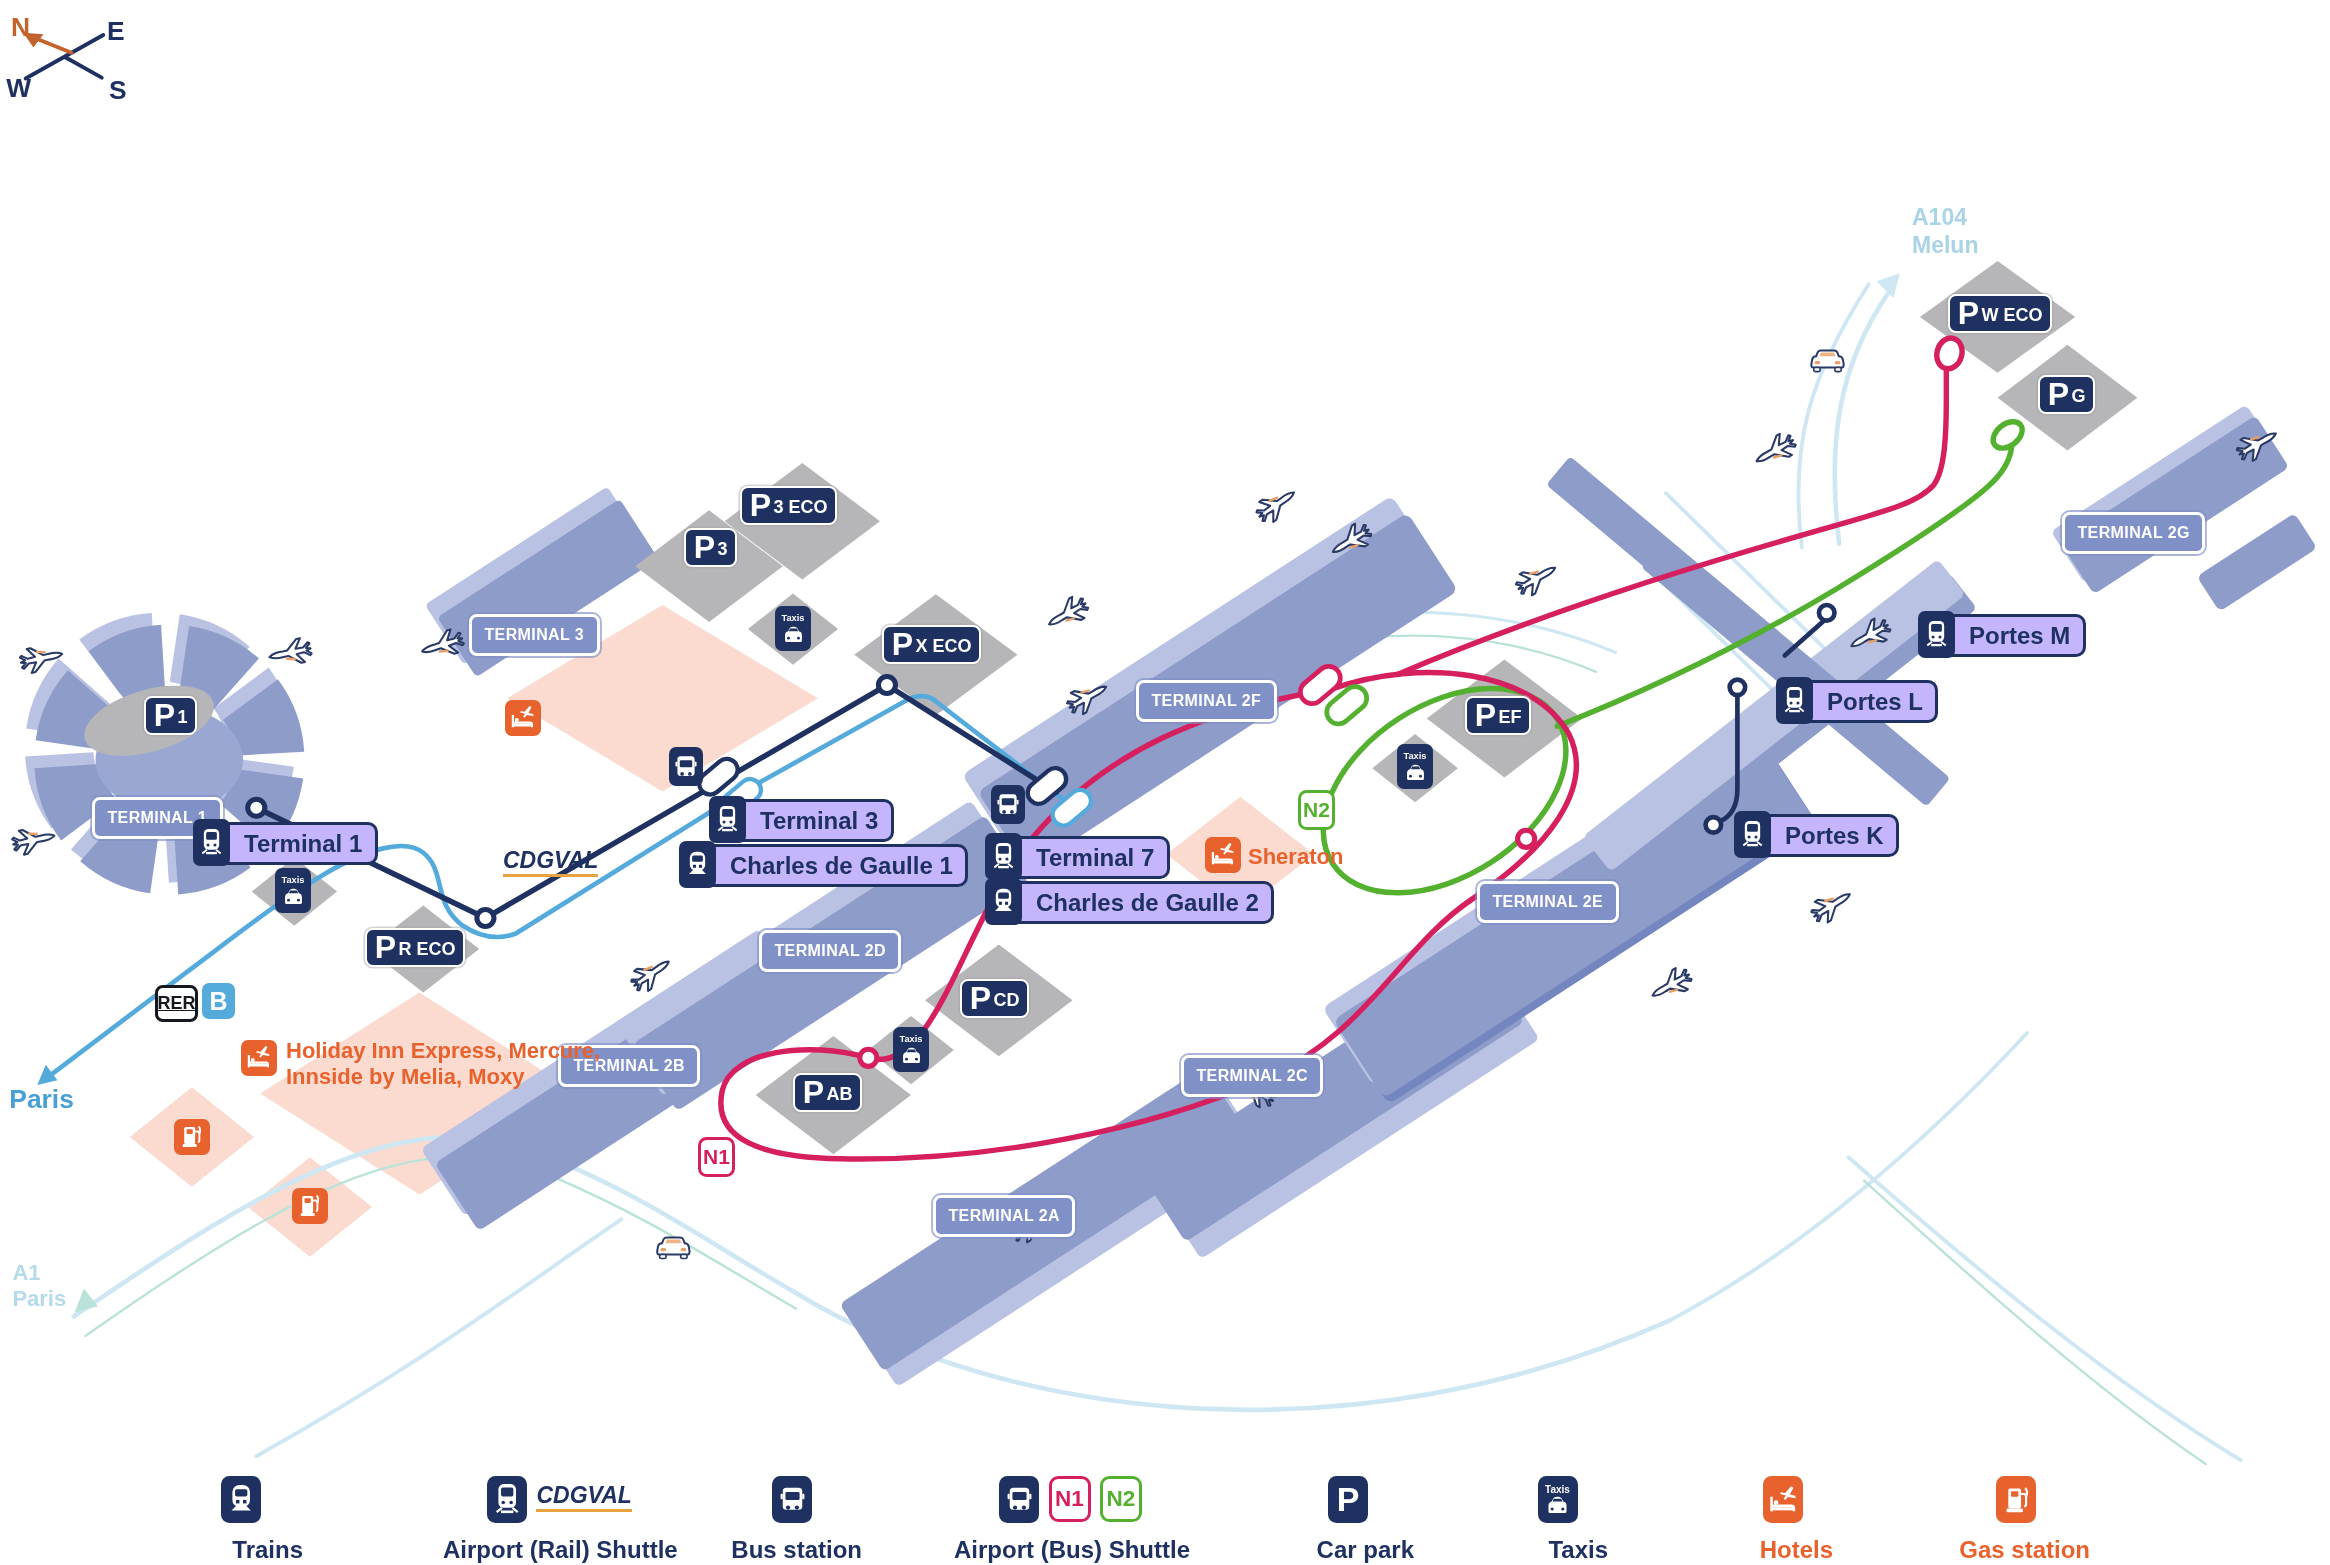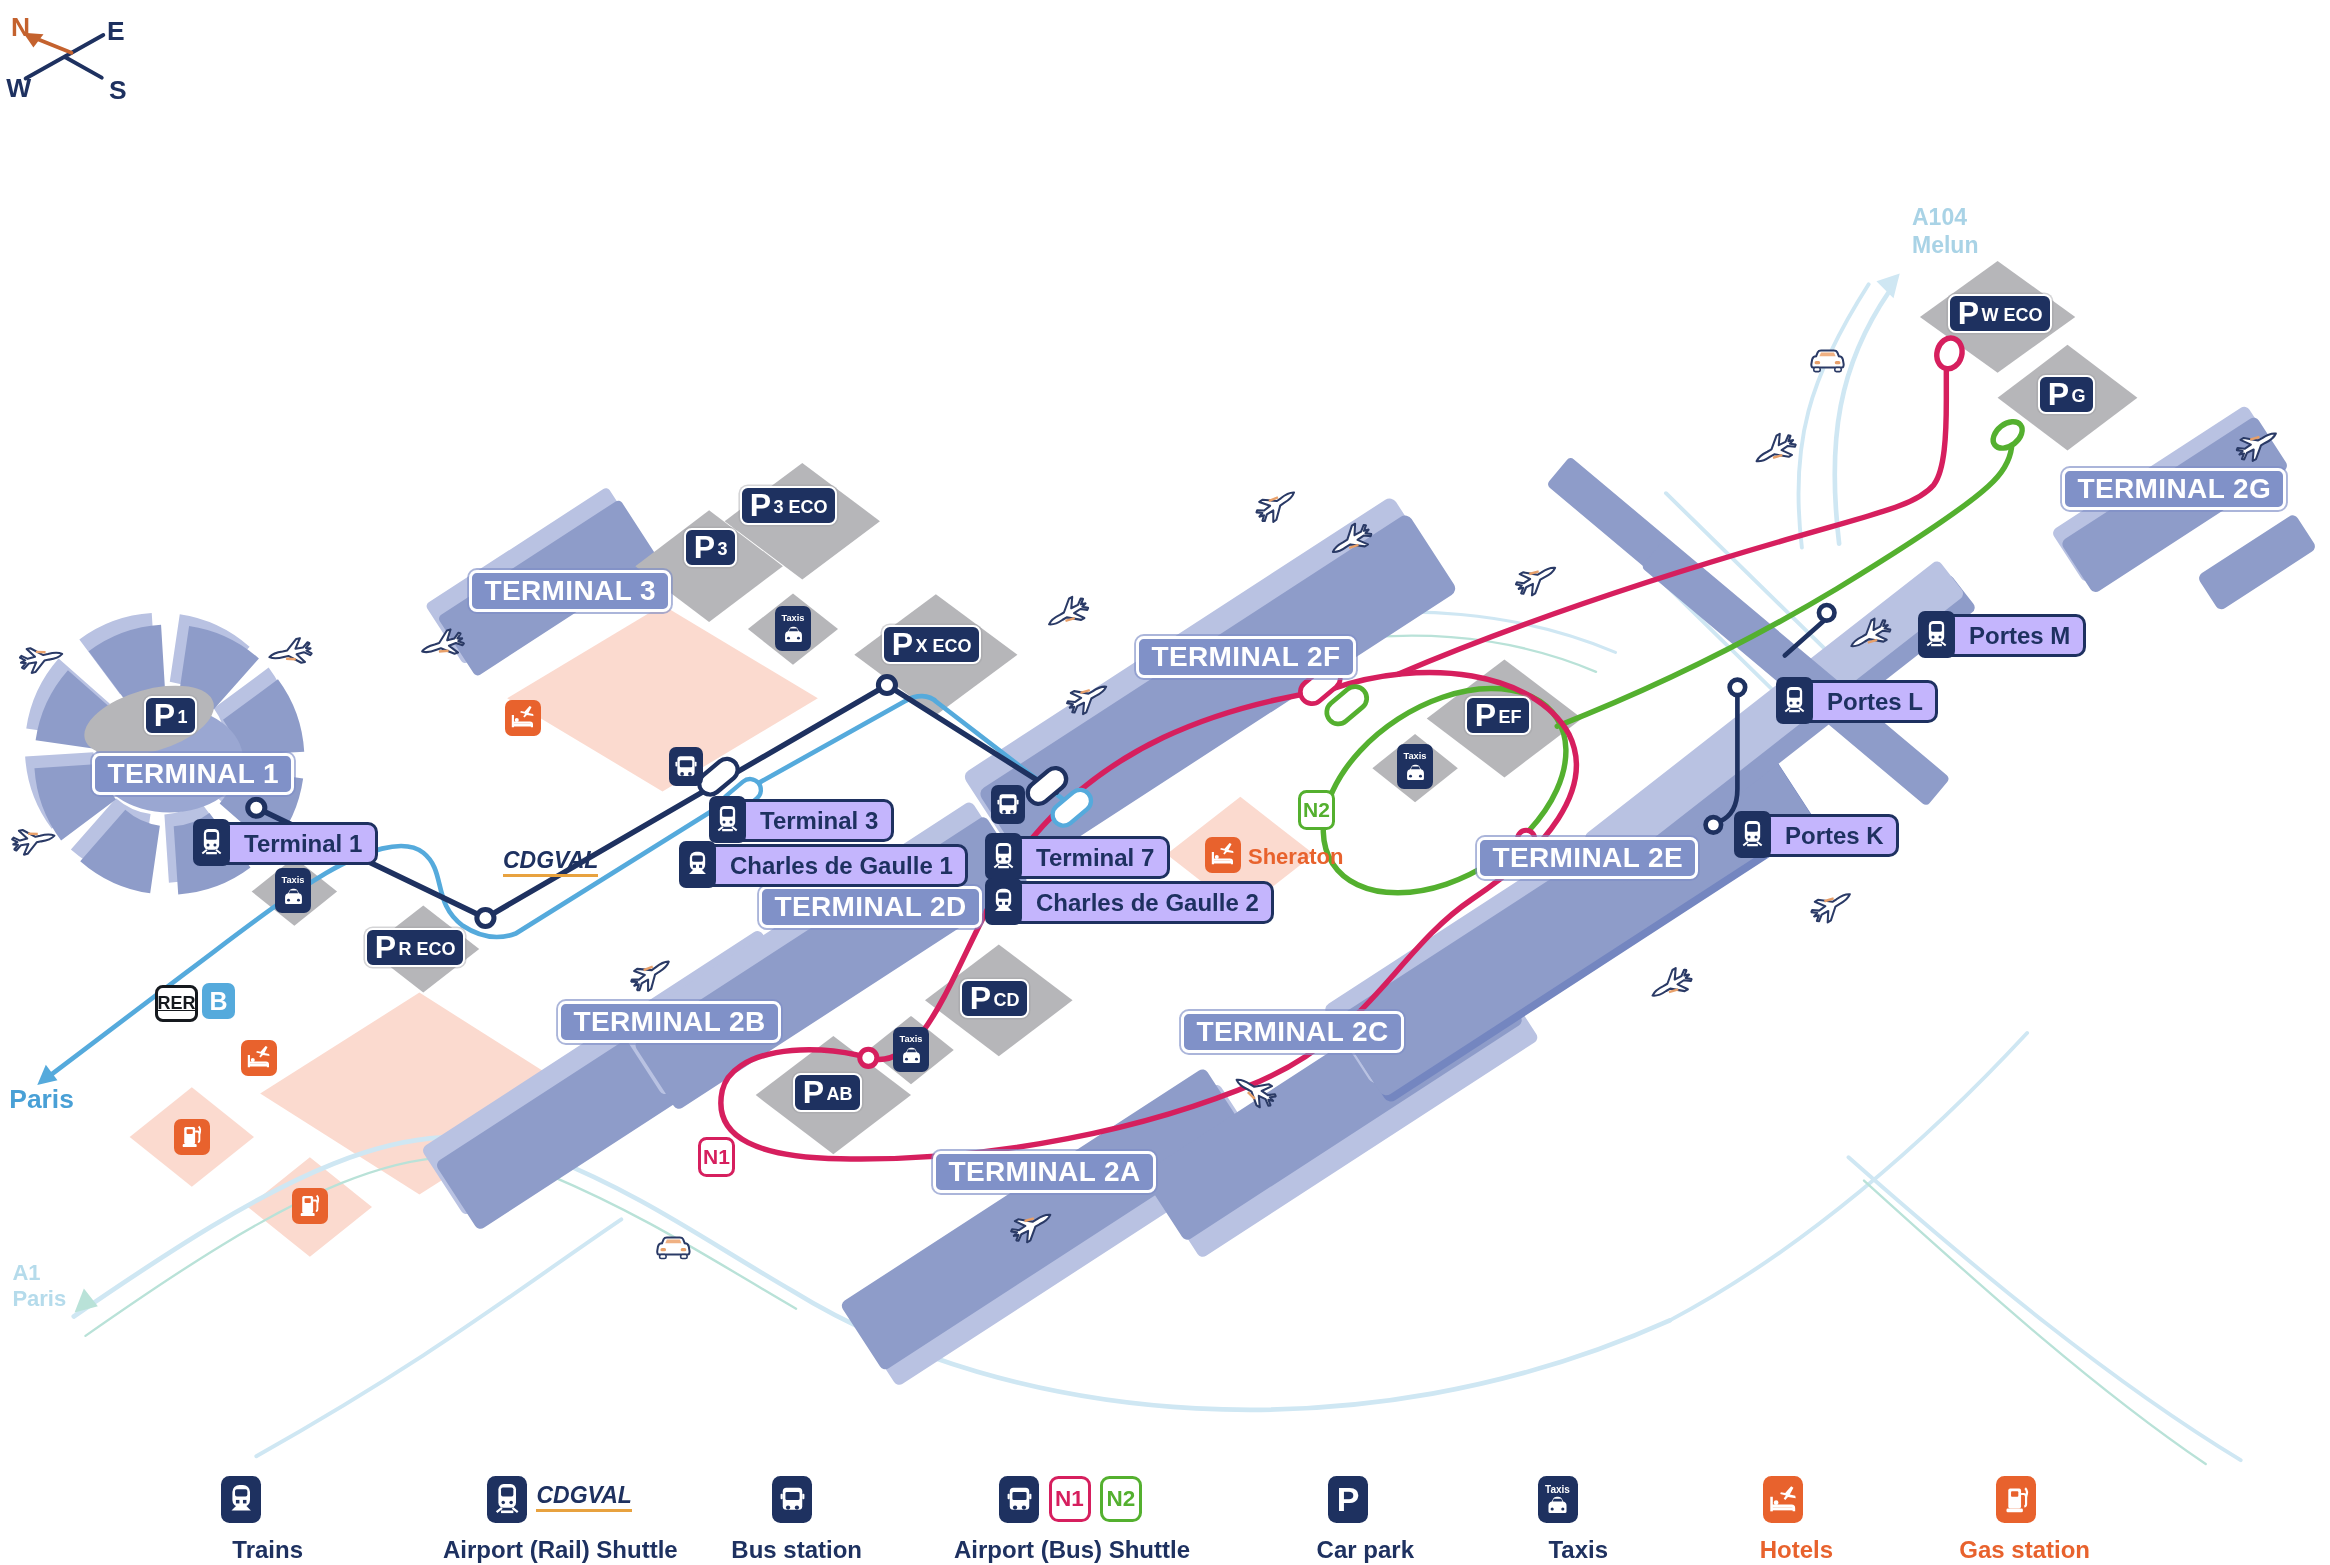--- a/index.html
+++ b/index.html
@@ -1,22 +1,22 @@
 <!DOCTYPE html>
 <html style="font-size:12.4px"><head>
 <meta charset="utf-8">
 <style>
   html,body{margin:0;padding:0;background:#fff;}
   .map{position:relative;width:2330px;height:1565px;background:#fff;overflow:hidden;
        font-family:"Liberation Sans",sans-serif;font-weight:700;}
   svg.base{position:absolute;left:0;top:0;}
   
   .tbadge{position:absolute;height:33px;background:#8091c8;border:3.1px solid #fff;border-radius:7.8px;
-          color:#fff;font-size:28px;letter-spacing:0.4px;display:flex;align-items:center;padding:1.6px 12.4px;
-          white-space:nowrap;box-shadow:0 0 0 1.9px rgba(126,142,198,.65);}
+          color:#fff;font-size:16px;letter-spacing:0.4px;display:flex;align-items:center;padding:1.6px 12.4px;
+          white-space:nowrap;box-shadow:0 0 0 1.9px rgba(126,142,198,.65);margin-top:44px;}
   
   .pbadge{position:absolute;background:#1e3160;border:2.3px solid #fff;border-radius:7.8px;color:#fff;
           display:flex;align-items:center;padding:0.8px 7.8px 2.3px 7.8px;white-space:nowrap;
           box-shadow:0 0 0 1.6px rgba(160,160,165,.45);}
   .pbadge .P{font-size:32px;line-height:1;}
   .pbadge .suf{font-size:18px;margin-left:2.3px;margin-top:4.7px;}
   
   .station{position:absolute;height:34px;background:#c4b5fd;border:3.1px solid #1e3160;border-radius:10px;
            display:flex;align-items:center;font-size:24px;color:#1e3160;padding:1.6px 12.4px 1.6px 47px;
            white-space:nowrap;}
@@ -501,20 +501,22 @@
 <div class="oicon" style="left:505px;top:700px;">
       <svg width="28" height="28" viewBox="0 0 36 36">
         <use href="#hotelglyph" width="34" height="34"></use>
       </svg>
     </div>
 <div class="oicon" style="left:241px;top:1040px;">
       <svg width="28" height="28" viewBox="0 0 36 36">
         <use href="#hotelglyph" width="34" height="34"></use>
       </svg>
     </div>
+<div class="htext" style="left:286px;top:1038px;">Holiday Inn Express, Mercure,
+Innside by Melia, Moxy</div>
 <div class="oicon" style="left:1205px;top:837px;">
       <svg width="28" height="28" viewBox="0 0 36 36">
         <use href="#hotelglyph" width="34" height="34"></use>
       </svg>
     </div>
 <div class="htext" style="left:1248px;top:844px;">Sheraton</div>
 <div class="oicon" style="left:174px;top:1119px;">
       <svg width="28" height="28" viewBox="0 0 36 36">
         <use href="#gasglyph" width="34" height="34"></use>
       </svg>

